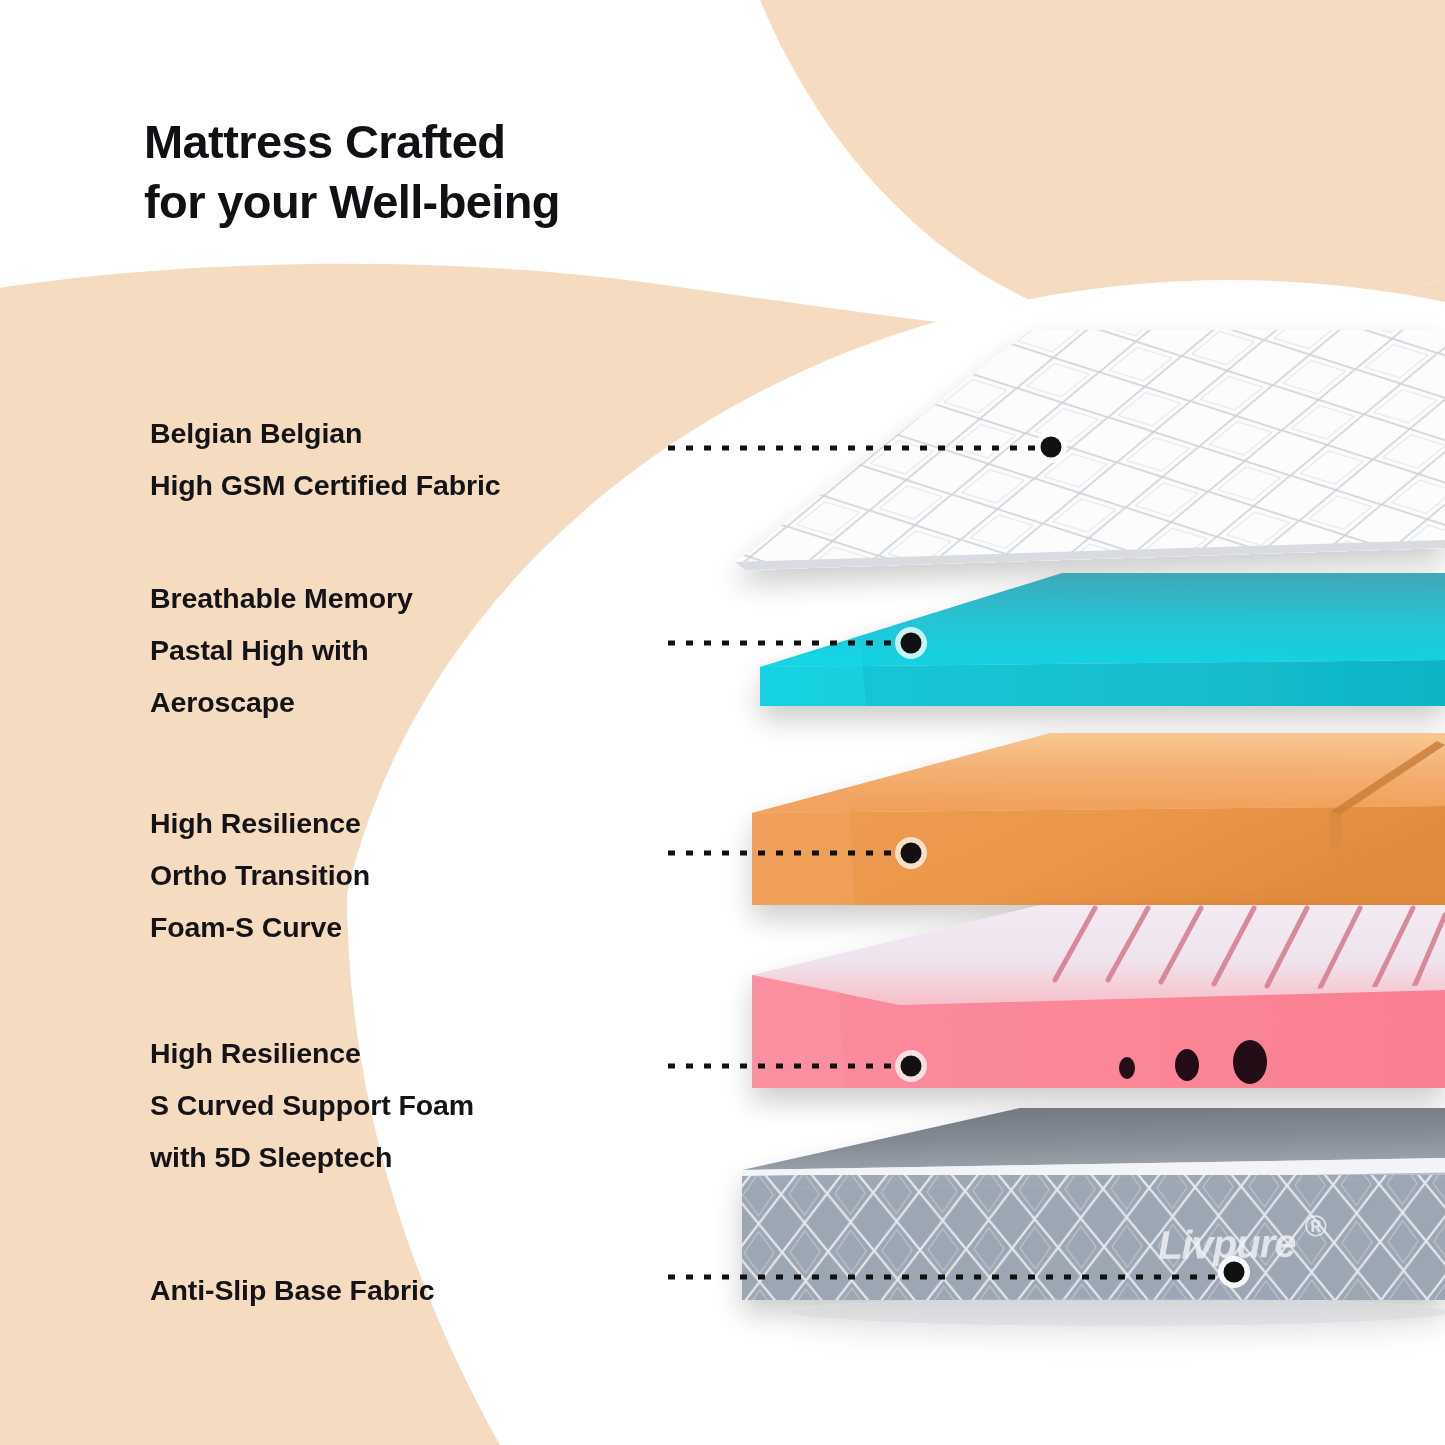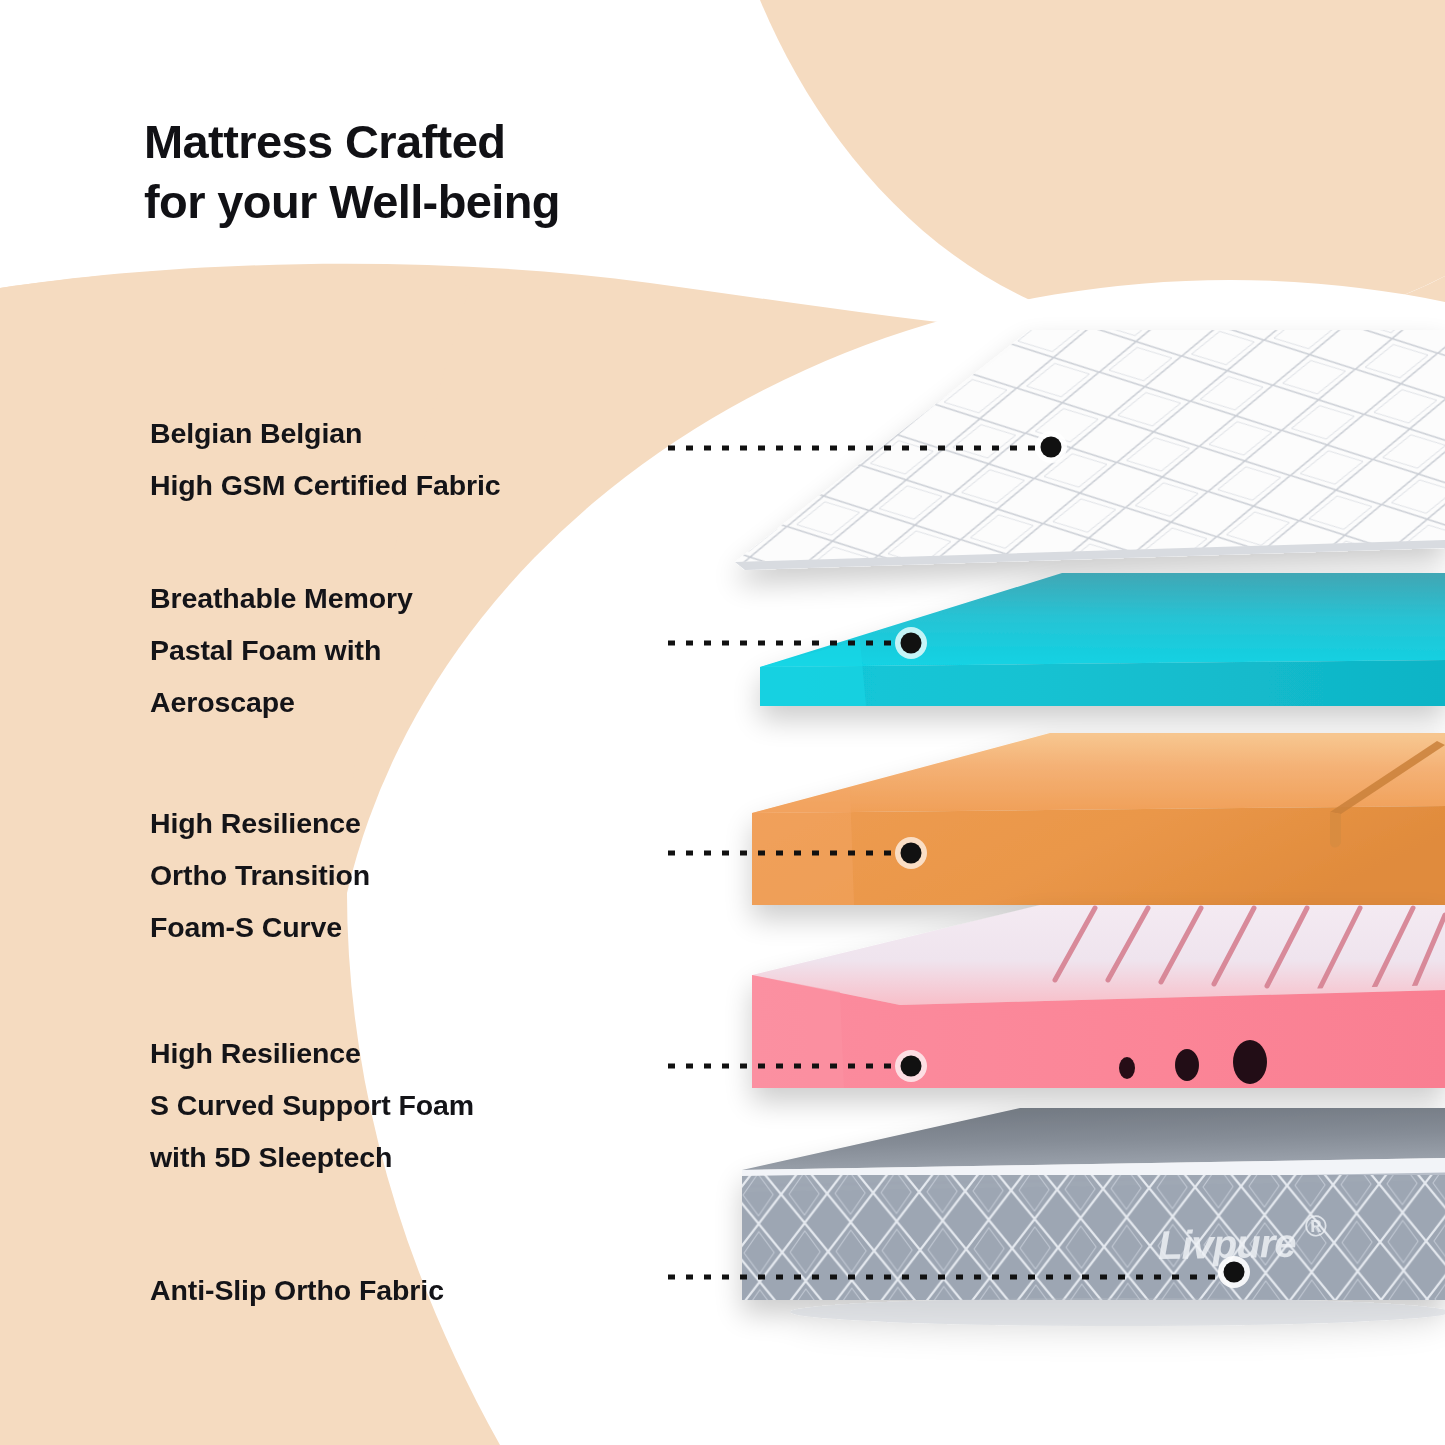--- a/index.html
+++ b/index.html
@@ -94,29 +94,29 @@
              C 330,1010 380,1230 500,1445
              L0,1445 Z"></path>
   </svg>
 
   <div id="title">Mattress  Crafted
 for your Well-being</div>
 
   <div class="label" id="label-0">Belgian Belgian
 High GSM Certified Fabric</div>
   <div class="label" id="label-1">Breathable Memory
-Pastal Foam with
+Pastal High with
 Aeroscape</div>
   <div class="label" id="label-2">High Resilience
 Ortho Transition
 Foam-S Curve</div>
   <div class="label" id="label-3">High Resilience
 S Curved Support Foam
 with 5D Sleeptech</div>
-  <div class="label" id="label-4">Anti-Slip Ortho Fabric</div>
+  <div class="label" id="label-4">Anti-Slip Base Fabric</div>
 
   <svg id="art" viewBox="0 0 1445 1445" xmlns="http://www.w3.org/2000/svg">
     <defs>
 
       <pattern id="quiltWhite" width="84" height="46" patternUnits="userSpaceOnUse" patternTransform="rotate(-11)">
         <rect width="84" height="46" fill="#FCFCFC"></rect>
         <path d="M0,23 L42,0 L84,23 L42,46 Z" fill="none" stroke="#C9CDD4" stroke-width="1.5"></path>
         <path d="M10,23 L42,6 L74,23 L42,40 Z" fill="none" stroke="#DDE0E5" stroke-width="1"></path>
       </pattern>
 

